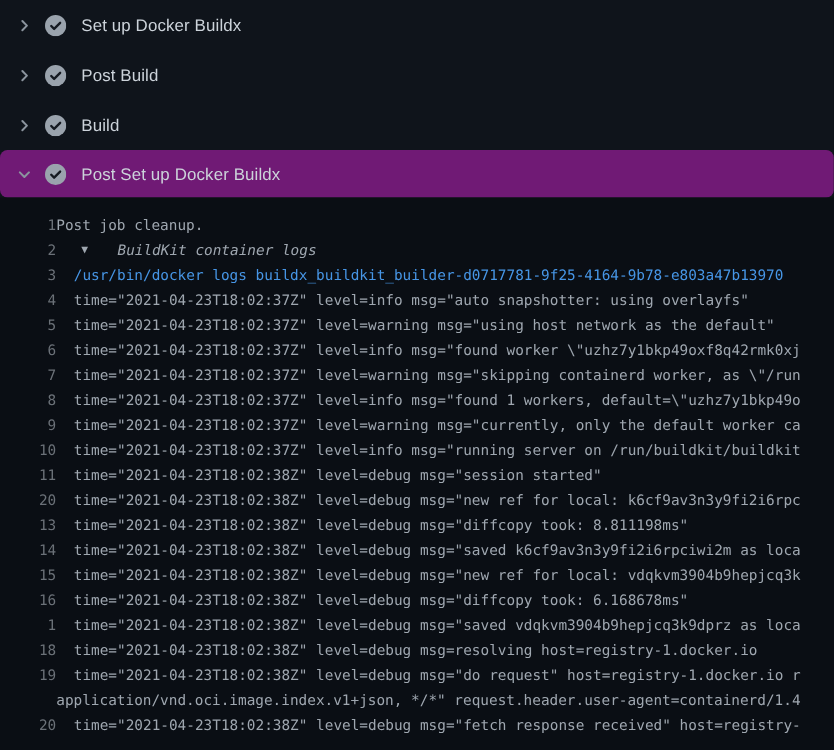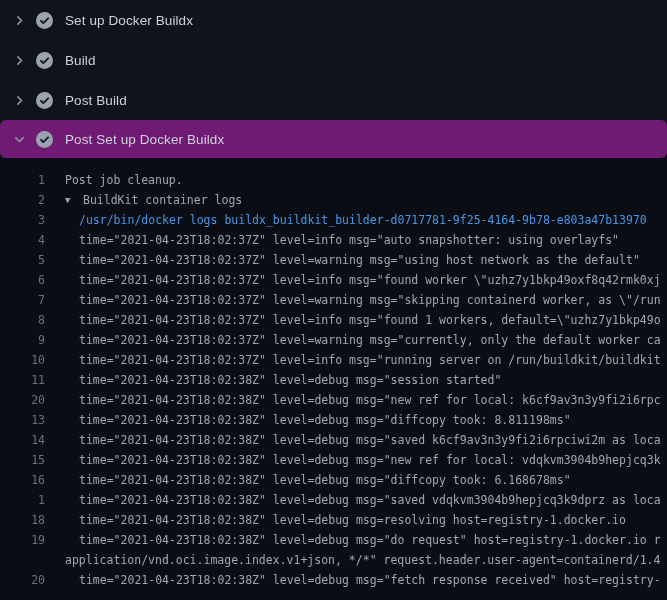--- a/index.html
+++ b/index.html
@@ -31,28 +31,28 @@
     background: #0a0e14; width: 667px; box-sizing: border-box;
     padding-top: 12px; min-height: 442px;
     font-family: "DejaVu Sans Mono", monospace;
     font-size: 11.5px; line-height: 20px;
   }
   .log-line { display: flex; height: 20px; white-space: pre; }
   .log-line .num {
     width: 45px; flex-shrink: 0; text-align: right;
     color: #6b7178; user-select: none; cursor: pointer;
   }
-  .log-line .txt { margin-left: 20px; color: #9fa7b0; white-space: pre; }
+  .log-line .txt { color: #9fa7b0; white-space: pre; }
   .log-line.command .txt { color: #4796e6; }
   .log-line.step .txt { padding-left: 14px; }
   .log-line .expander {
     margin-left: 20px; width: 14px; flex-shrink: 0; color: #9fa7b0;
     font-size: 9px; display: inline-flex; align-items: center; cursor: pointer;
   }
-  .log-line.group .txt { margin-left: 4px; }
+  .log-line.group .txt { margin-left: 15px; font-style: italic; }
 </style>
 </head>
 <body>
 
 <div class="app">
   <div class="sections" id="sections">
       <div class="section-row">
         <span class="chev">
           <svg width="13" height="13" viewBox="0 0 16 16">
             <path d="M6 3.5L10.5 8L6 12.5" fill="none" stroke="#8b949e" stroke-width="2" stroke-linecap="round" stroke-linejoin="round"></path>
@@ -67,33 +67,33 @@
       <div class="section-row">
         <span class="chev">
           <svg width="13" height="13" viewBox="0 0 16 16">
             <path d="M6 3.5L10.5 8L6 12.5" fill="none" stroke="#8b949e" stroke-width="2" stroke-linecap="round" stroke-linejoin="round"></path>
           </svg>
         </span>
         <span class="status"><svg width="17" height="17" viewBox="0 0 17 17">
             <circle cx="8.5" cy="8.5" r="8.5" fill="#9aa3ad"></circle>
             <path d="M5 8.8l2.3 2.3L12.1 6.3" fill="none" stroke="#151a21" stroke-width="1.9" stroke-linecap="round" stroke-linejoin="round"></path>
           </svg></span>
-        <span class="section-label">Build</span>
+        <span class="section-label">Post Build</span>
       </div>
       <div class="section-row">
         <span class="chev">
           <svg width="13" height="13" viewBox="0 0 16 16">
             <path d="M6 3.5L10.5 8L6 12.5" fill="none" stroke="#8b949e" stroke-width="2" stroke-linecap="round" stroke-linejoin="round"></path>
           </svg>
         </span>
         <span class="status"><svg width="17" height="17" viewBox="0 0 17 17">
             <circle cx="8.5" cy="8.5" r="8.5" fill="#9aa3ad"></circle>
             <path d="M5 8.8l2.3 2.3L12.1 6.3" fill="none" stroke="#151a21" stroke-width="1.9" stroke-linecap="round" stroke-linejoin="round"></path>
           </svg></span>
-        <span class="section-label">Post Build</span>
+        <span class="section-label">Build</span>
       </div>
       <div class="section-row expanded">
         <span class="chev">
           <svg width="13" height="13" viewBox="0 0 16 16">
             <path d="M3.5 6l4.5 4.5L12.5 6" fill="none" stroke="#8b949e" stroke-width="2" stroke-linecap="round" stroke-linejoin="round"></path>
           </svg>
         </span>
         <span class="status"><svg width="17" height="17" viewBox="0 0 17 17">
             <circle cx="8.5" cy="8.5" r="8.5" fill="#9aa3ad"></circle>
             <path d="M5 8.8l2.3 2.3L12.1 6.3" fill="none" stroke="#151a21" stroke-width="1.9" stroke-linecap="round" stroke-linejoin="round"></path>

